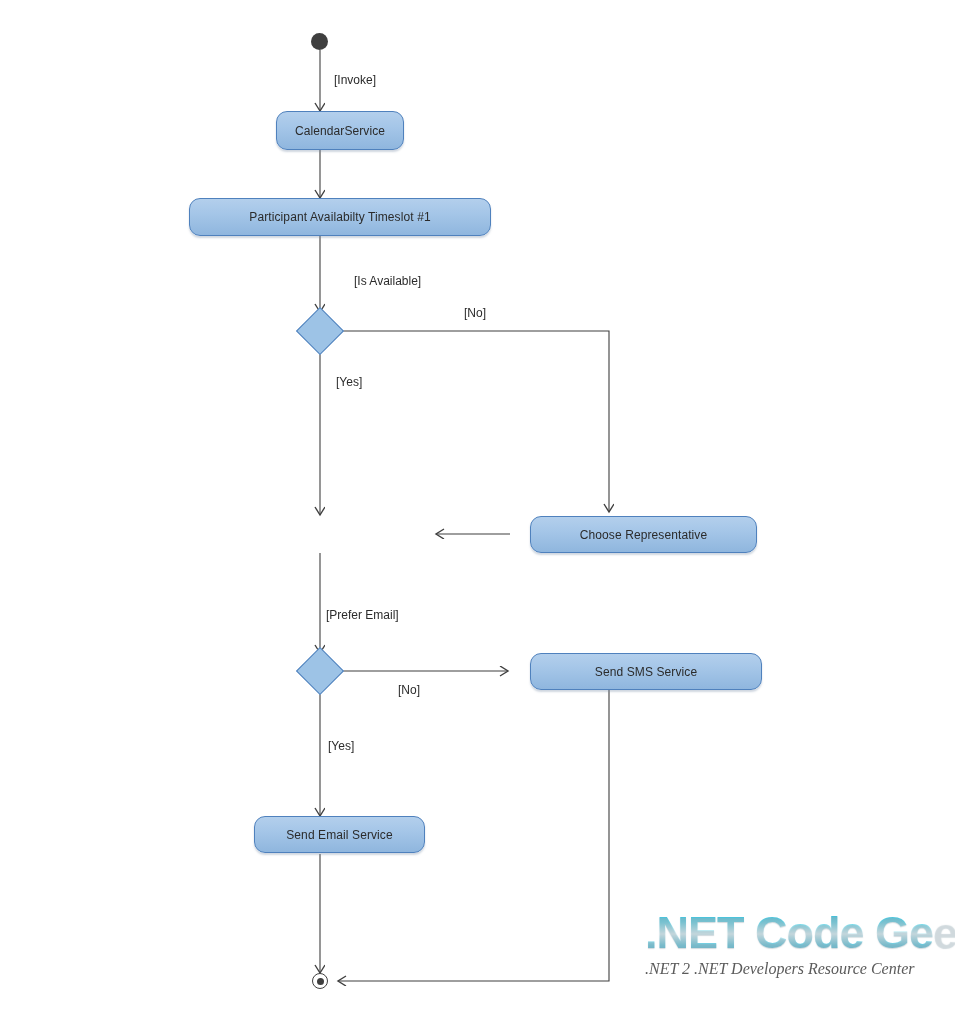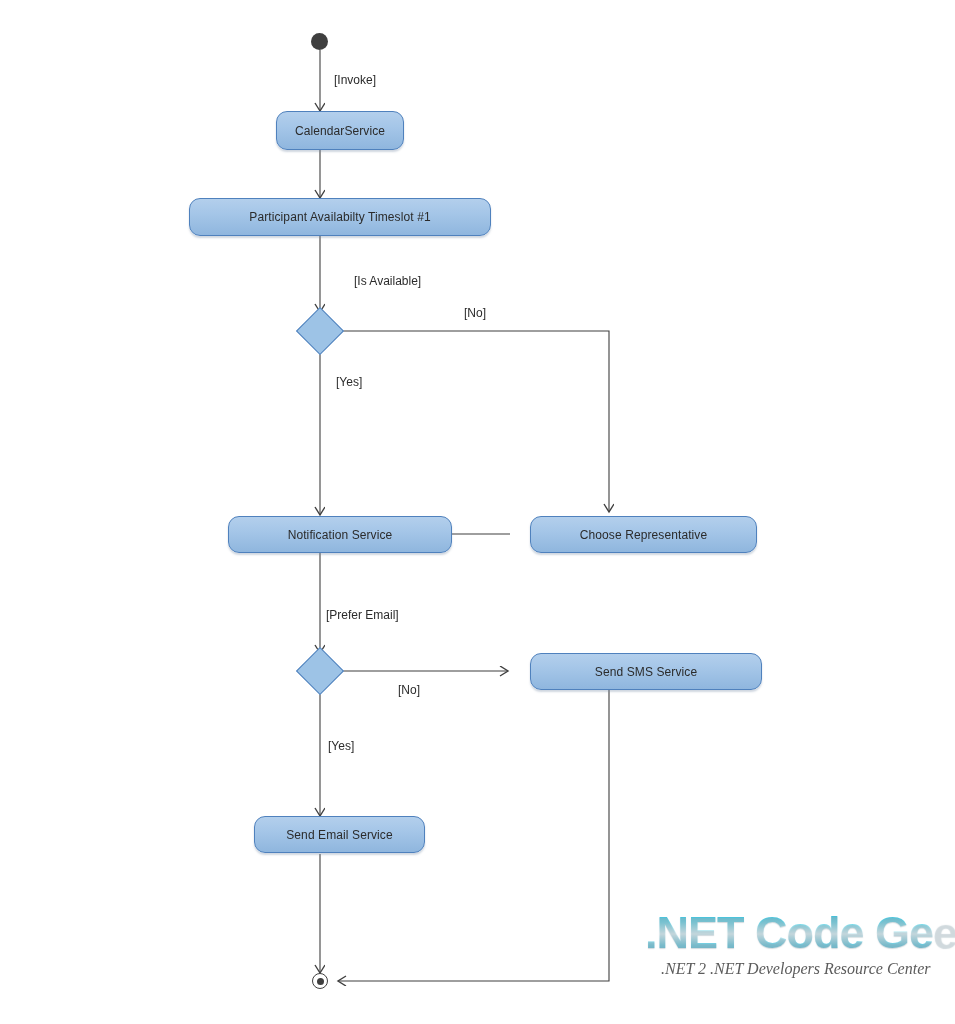--- a/index.html
+++ b/index.html
@@ -125,21 +125,21 @@
     -webkit-text-fill-color: transparent;
     text-shadow: 0 1px 1px rgba(150,170,180,0.45);
     white-space: nowrap;
   }
   #watermark-tagline {
     font-family: "Liberation Serif", serif;
     font-style: italic;
     font-size: 16px;
     color: #5b5b5b;
     margin-top: 2px;
-    margin-left: 16px;
+    margin-left: 0;
     white-space: nowrap;
   }
 </style>
 </head>
 <body>
 
 <div id="diagram-canvas">
 
   <svg id="edge-layer" viewBox="0 0 955 1024" width="955" height="1024" xmlns="http://www.w3.org/2000/svg">
     <defs>
@@ -186,23 +186,20 @@
   <div class="action-node" style="left:169px; top:198px; width:302px; height:38px;">
     <span>Participant Availabilty Timeslot #1</span>
   </div>
 
   <div class="decision-node" style="left:303px; top:314px;"></div>
 
   <div class="action-node" style="left:510px; top:516px; width:227px; height:37px;">
     <span>Choose Representative</span>
   </div>
 
-  <div class="action-node" style="left:208px; top:516px; width:224px; height:37px;">
-    <span>Notification Service</span>
-  </div>
 
   <div class="decision-node" style="left:303px; top:654px;"></div>
 
   <div class="action-node" style="left:510px; top:653px; width:232px; height:37px;">
     <span>Send SMS Service</span>
   </div>
 
   <div class="action-node" style="left:234px; top:816px; width:171px; height:37px;">
     <span>Send Email Service</span>
   </div>

